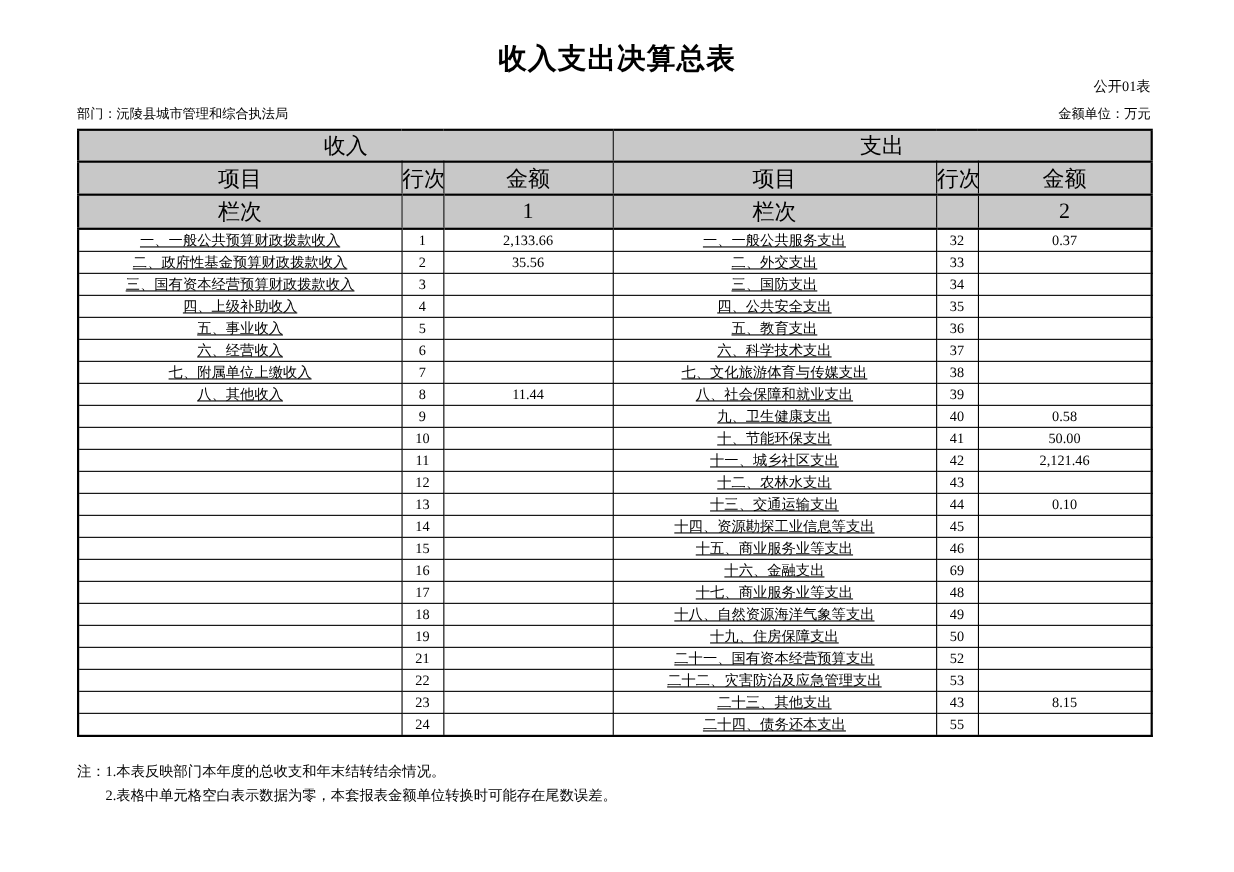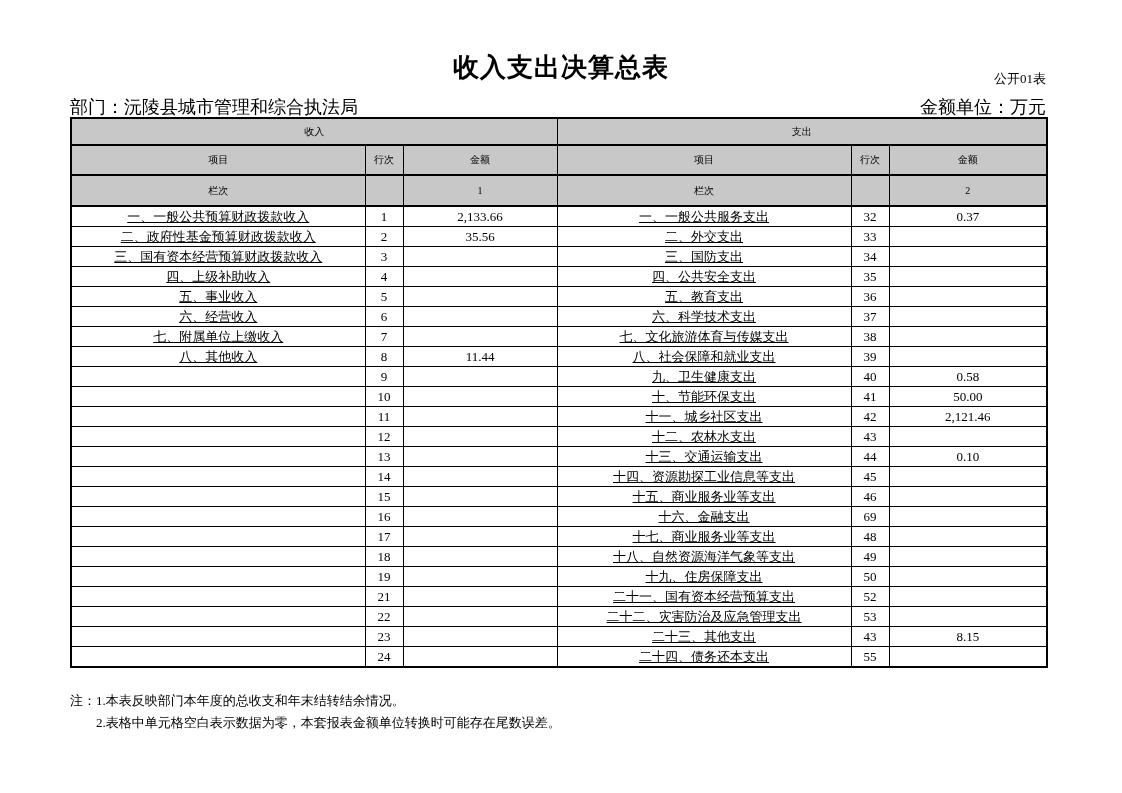--- a/index.html
+++ b/index.html
@@ -10,42 +10,42 @@
   body {
     width: 1122px;
     height: 793px;
     position: relative;
     font-family: "Liberation Serif", "DejaVu Serif", serif;
     color: #000;
     overflow: hidden;
   }
   .doc-title {
     position: absolute;
-    top: 50px;
+    top: 36px;
     left: 0;
     width: 100%;
     text-align: center;
     font-size: 26px;
     font-weight: bold;
     letter-spacing: 1px;
   }
   .table-code {
     position: absolute;
     top: 70px;
     right: 76px;
     font-size: 13px;
   }
   .meta-row {
     position: absolute;
     top: 95px;
     left: 70px;
     width: 976px;
     display: flex;
     justify-content: space-between;
-    font-size: 18px;
+    font-size: 12px;
   }
   table.summary {
     position: absolute;
     top: 117px;
     left: 70px;
     width: 976px;
     border-collapse: collapse;
     table-layout: fixed;
     font-size: 13px;
   }
@@ -55,21 +55,21 @@
     padding: 0;
     overflow: hidden;
     white-space: nowrap;
   }
   table.summary {
     border: 2px solid #000;
   }
   table.summary thead th {
     background: #c8c8c8;
     font-weight: normal;
-    font-size: 10px;
+    font-size: 20px;
     text-align: center;
     border-bottom-width: 2px;
     border-top-width: 2px;
   }
   tr.hrow-1 th { height: 25px; }
   tr.hrow-2 th { height: 28px; }
   tr.hrow-3 th { height: 29px; }
   table.summary tbody tr { height: 20px; }
   table.summary tbody td { height: 19px; line-height: 19px; }
   td.item { text-align: center; padding: 0 2px; text-decoration: underline; }

